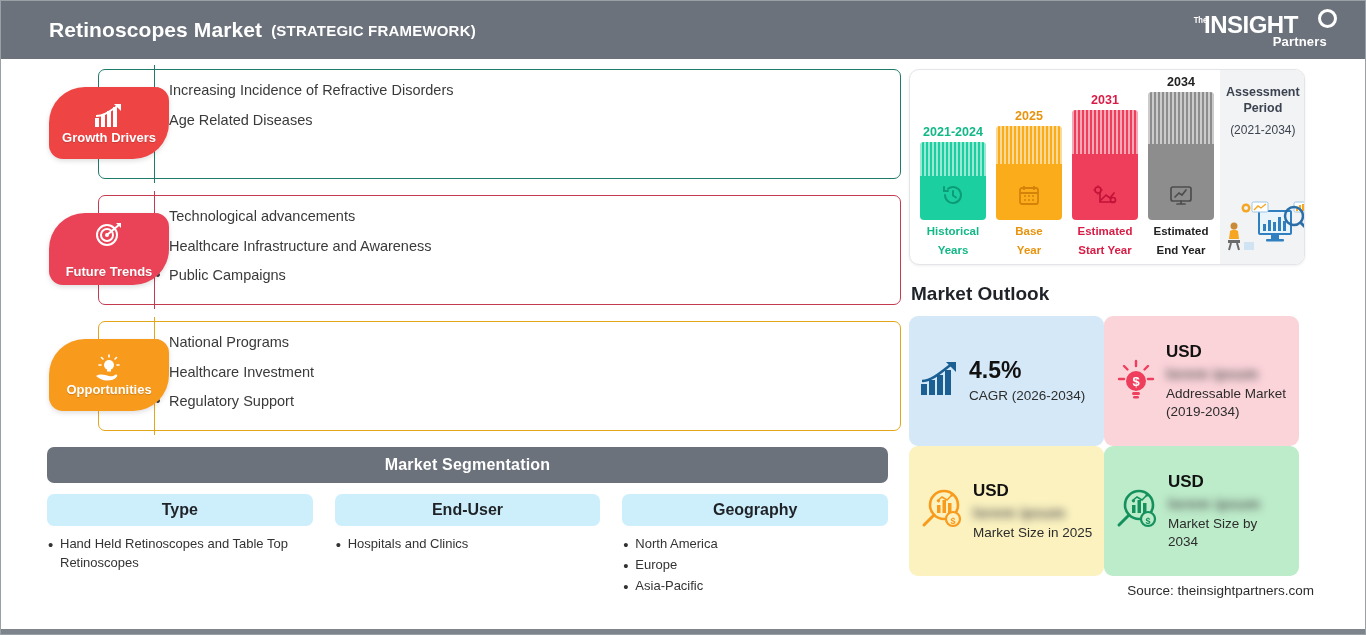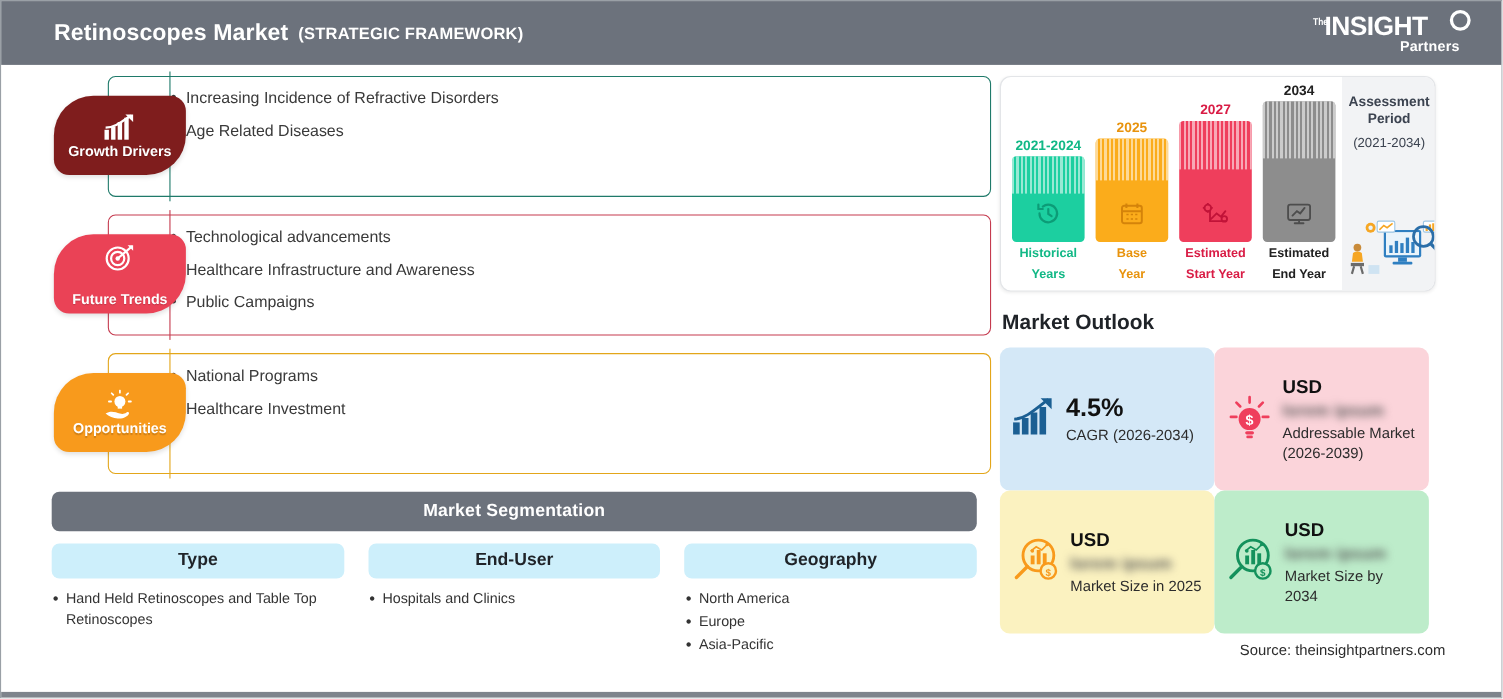--- a/index.html
+++ b/index.html
@@ -91,21 +91,21 @@
     background: #1f7a6a;
     z-index: 1;
   }
   .row.trends .connector { background: #c53a4e; }
   .row.opps .connector { background: #e3a61a; }
   .badge {
     position: absolute;
     left: 2px; top: 18px;
     width: 120px; height: 72px;
     border-radius: 36px 14px 36px 14px;
-    background: #7f1d1d;
+    background: #ef4444;
     color: #fff;
     display: flex;
     flex-direction: column;
     align-items: center;
     justify-content: center;
     z-index: 3;
     box-shadow: 0 2px 5px rgba(0,0,0,.13);
   }
   .row.trends .badge { background: #ea4256; gap: 16px; }
   .row.opps .badge { background: #f89a1c; }
@@ -299,20 +299,21 @@
           <span class="badge-label">Future Trends</span>
         </div>
       </div>
 
       <div class="row opps">
         <div class="connector"></div>
         <div class="row-panel">
           <ul class="bullets">
             <li>National Programs</li>
             <li>Healthcare Investment</li>
+            <li>Regulatory Support</li>
           </ul>
         </div>
         <div class="badge">
           <span class="badge-icon">
             <svg width="32" height="27" viewBox="0 0 32 27">
               <path d="M16 3 v-2 M10 5 l-1.5-1.5 M22 5 l1.5-1.5 M8 11 h-2 M24 11 h2" stroke="#fff" stroke-width="1.6" stroke-linecap="round"></path>
               <circle cx="16" cy="11" r="5" fill="#fff"></circle>
               <rect x="14" y="15" width="4" height="2.5" fill="#fff"></rect>
               <path d="M3 22 c5 -3 9 -1 13 0 c2 .5 4 .5 6 -1 c1.5 -1 3 0 2 1.5 c-2 3 -6 4 -10 4 c-4 0 -8 -2 -11 -4.5 z" fill="#fff"></path>
             </svg>
@@ -379,21 +380,21 @@
                   <path d="M3 10 h18 M7 3 v4 M17 3 v4"></path>
                   <path d="M7 13 h2 M11 13 h2 M15 13 h2 M7 17 h2 M11 17 h2 M15 17 h2" stroke-width="1.4"></path>
                 </svg>
               </span>
             </div>
             <div class="bar-label" style="color:#e8930d">Base</div>
             <div class="bar-label" style="color:#e8930d">Year</div>
           </div>
 
           <div class="barcol">
-            <div class="bar-year" style="color:#d91c45">2027</div>
+            <div class="bar-year" style="color:#d91c45">2031</div>
             <div class="bar" style="background:#ef3e5c;height:110px">
               <div class="bar-stripes" style="height:44px;background:repeating-linear-gradient(90deg,#ffffff 0 2px,transparent 2px 4px)"></div>
               <span class="bar-ico">
                 <svg width="26" height="24" viewBox="0 0 26 24" fill="none" stroke="#c11338" stroke-width="1.7">
                   <circle cx="6" cy="7" r="3"></circle>
                   <path d="M6 2.5 v1 M6 10.5 v1 M1.5 7 h1 M9.5 7 h1"></path>
                   <path d="M9 17 l5 -5 l4 3 l4 -5" stroke-linecap="round"></path>
                   <path d="M8 10 v9 h14" stroke-linecap="round"></path>
                   <circle cx="21" cy="17" r="2.5"></circle>
                 </svg>
@@ -485,21 +486,21 @@
               </g>
               <circle cx="22" cy="24" r="10" fill="#ef3e5c"></circle>
               <text x="22" y="29" font-size="13" font-weight="bold" fill="#fff" text-anchor="middle" font-family="Liberation Sans">$</text>
               <rect x="18" y="35" width="8" height="3" rx="1.5" fill="#ef3e5c"></rect>
               <rect x="19" y="39" width="6" height="2.5" rx="1.2" fill="#ef3e5c"></rect>
             </svg>
           </span>
           <div class="mo-text">
             <div class="mo-usd">USD</div>
             <div class="mo-blur">lorem ipsum</div>
-            <div class="mo-sub">Addressable Market (2026-2039)</div>
+            <div class="mo-sub">Addressable Market (2019-2034)</div>
           </div>
         </div>
 
         <div class="mo-card size25">
           <span>
             <svg width="46" height="44" viewBox="0 0 46 44">
               <circle cx="25" cy="18" r="14" fill="none" stroke="#f89a1c" stroke-width="2.6"></circle>
               <rect x="18" y="18" width="3.5" height="8" fill="#f89a1c"></rect>
               <rect x="23.5" y="13" width="3.5" height="13" fill="#f89a1c"></rect>
               <rect x="29" y="16" width="3.5" height="10" fill="#f89a1c"></rect>

